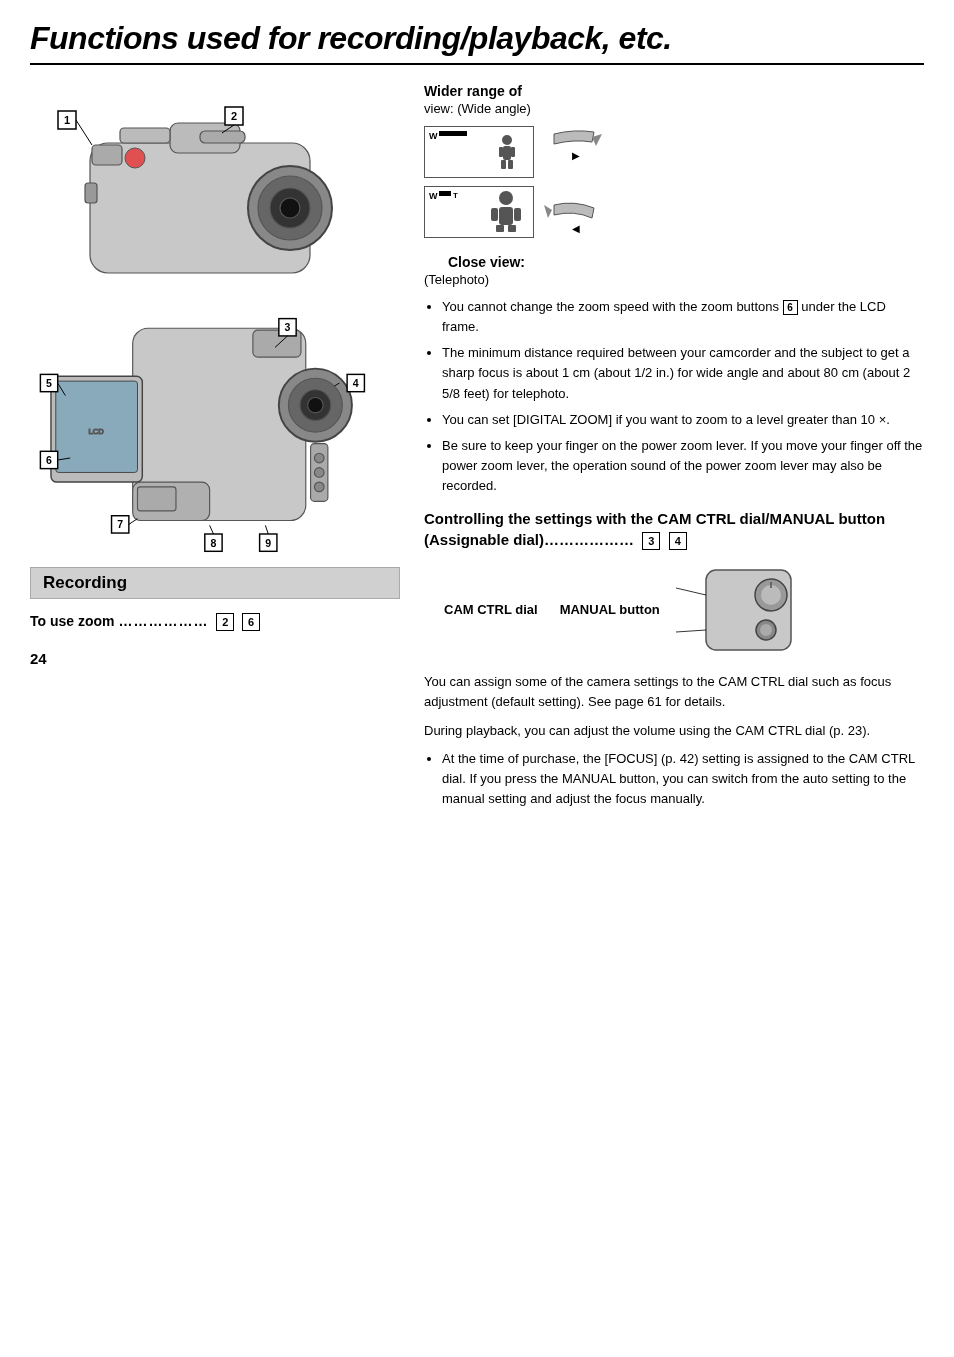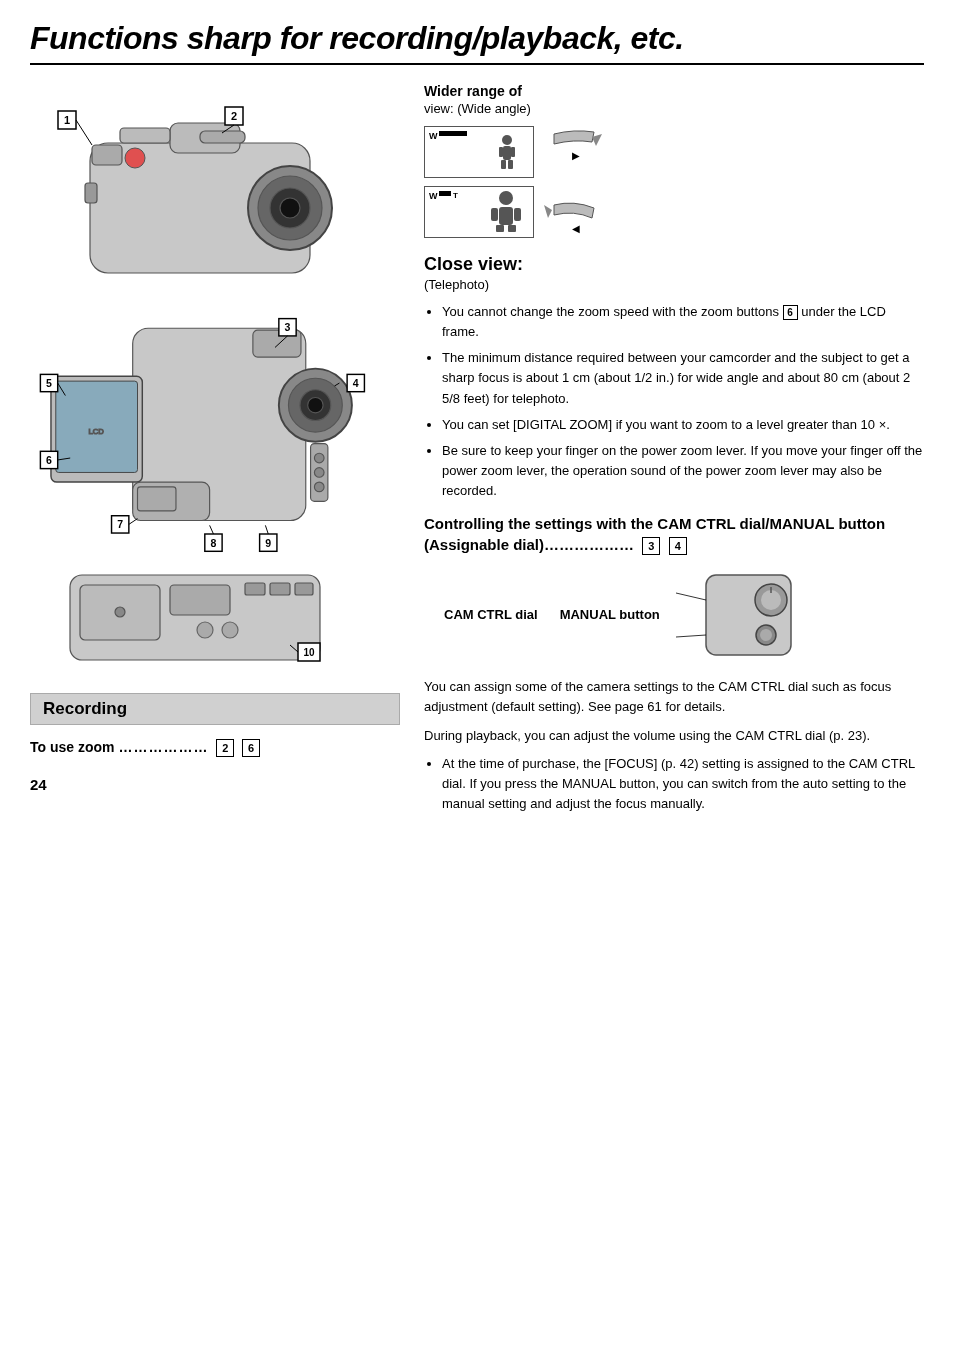--- a/index.html
+++ b/index.html
@@ -120,23 +120,24 @@
     .zoom-indicator {
       position: absolute;
       top: 4px;
       left: 4px;
       font-size: 9px;
       font-weight: bold;
     }
 
     .close-view-title {
       font-weight: bold;
-      font-size: 18px;
+      font-size: 14px;
       margin-bottom: 2px;
       margin-top: 4px;
+      margin-left: 24px;
     }
     .close-view-sub {
       font-size: 13px;
       margin-bottom: 10px;
     }
 
     
     .bullet-list {
       list-style: disc;
       margin-left: 18px;
@@ -197,21 +198,21 @@
     .zoom-screens-col {
       display: flex;
       flex-direction: column;
       gap: 8px;
     }
 
   </style>
 </head>
 <body>
 
-<div class="page-title">Functions sharp for recording/playback, etc.</div>
+<div class="page-title">Functions used for recording/playback, etc.</div>
 
 <div class="main-layout">
 
   <div class="left-col">
 
     <div style="position:relative; margin-bottom:6px;">
       <svg class="camera-top" viewBox="0 0 340 220">
 
         <g fill="#c8c8c8" stroke="#555" stroke-width="1.2">
 
@@ -297,43 +298,20 @@
         <rect x="175" y="234" width="18" height="18" fill="white" stroke="#000" stroke-width="1.5"></rect>
         <text x="184" y="247" text-anchor="middle" font-size="11" font-weight="bold" fill="#000">8</text>
         <line x1="184" y1="234" x2="180" y2="225" stroke="#000" stroke-width="1"></line>
 
         <rect x="232" y="234" width="18" height="18" fill="white" stroke="#000" stroke-width="1.5"></rect>
         <text x="241" y="247" text-anchor="middle" font-size="11" font-weight="bold" fill="#000">9</text>
         <line x1="241" y1="234" x2="238" y2="225" stroke="#000" stroke-width="1"></line>
       </svg>
     </div>
 
-    <div style="position:relative;">
-      <svg class="camera-bottom" viewBox="0 0 300 120">
-        <g fill="#c8c8c8" stroke="#555" stroke-width="1.2">
-          <rect x="20" y="10" width="250" height="85" rx="12"></rect>
-
-          <rect x="30" y="20" width="80" height="55" rx="5" fill="#bbb"></rect>
-          <rect x="120" y="20" width="60" height="30" rx="4" fill="#aaa"></rect>
-
-          <rect x="195" y="18" width="20" height="12" rx="2" fill="#999"></rect>
-          <rect x="220" y="18" width="20" height="12" rx="2" fill="#999"></rect>
-          <rect x="245" y="18" width="18" height="12" rx="2" fill="#999"></rect>
-
-          <circle cx="155" cy="65" r="8" fill="#aaa" stroke="#666"></circle>
-          <circle cx="180" cy="65" r="8" fill="#aaa" stroke="#666"></circle>
-
-          <circle cx="70" cy="47" r="5" fill="#888"></circle>
-        </g>
-
-        <rect x="248" y="78" width="22" height="18" fill="white" stroke="#000" stroke-width="1.5"></rect>
-        <text x="259" y="91" text-anchor="middle" font-size="10" font-weight="bold" fill="#000">10</text>
-        <line x1="248" y1="87" x2="240" y2="80" stroke="#000" stroke-width="1"></line>
-      </svg>
-    </div>
 
     <div class="recording-box">Recording</div>
 
     <div class="zoom-section">
       <div class="zoom-title">
         <span>To use zoom</span>
         <span class="dots-line">………………</span>
         &nbsp;<span class="badge">2</span>
         &nbsp;<span class="badge">6</span>
       </div>

